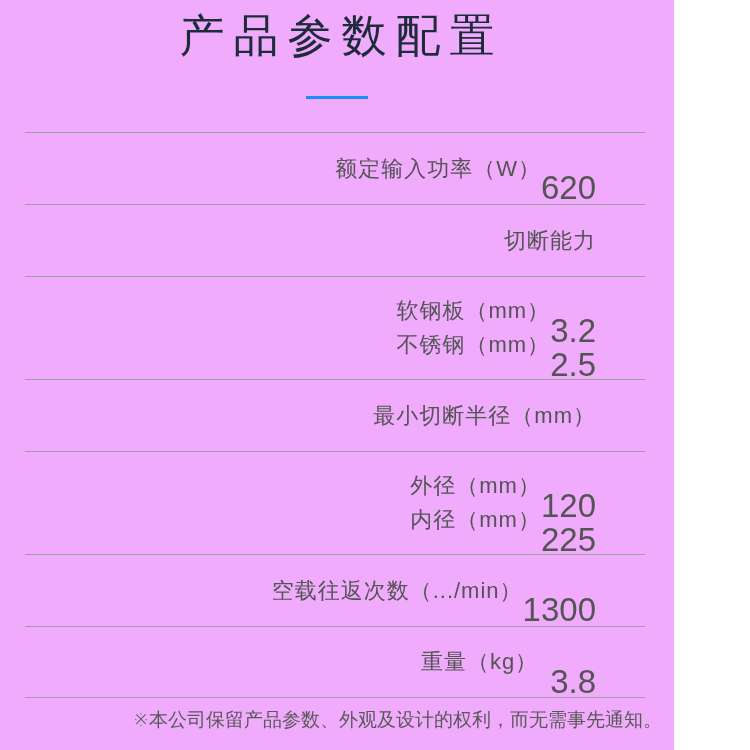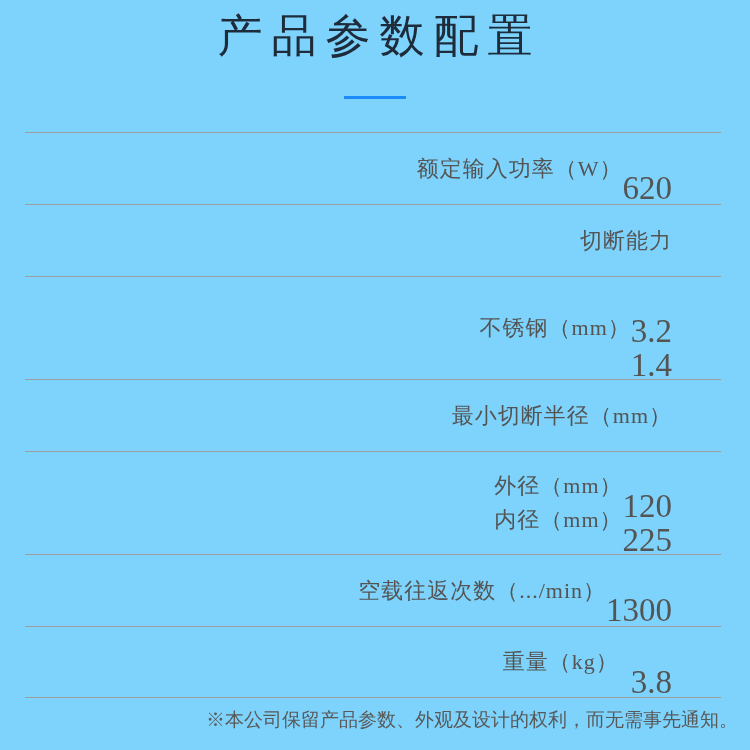--- a/index.html
+++ b/index.html
@@ -6,25 +6,24 @@
     --accent:#1e8bfa;
     --title:#1d2b3a;
     --text:#545454;
     --divider:#9e9e9e;
   }
   *{box-sizing:border-box;}
   html,body{margin:0;padding:0;background:#ffffff;}
   body{font-family:"Liberation Sans","DejaVu Sans",sans-serif;}
   .page{
     position:relative;
-    width:750px;
+    width:674px;
     height:750px;
-    background:#7dd3fc;
+    background:#f0abfc;
     overflow:hidden;
-    font-family:Liberation Serif, serif;
   }
   .title{
     margin:0;
     padding-top:13px;
     text-align:center;
     font-size:45px;
     line-height:46px;
     font-weight:300;
     color:var(--title);
     letter-spacing:9px;
@@ -95,25 +94,26 @@
     </div>
 
     <div class="spec-row single">
       <div class="labels">
         <div>切断能力</div>
       </div>
     </div>
 
     <div class="spec-row double">
       <div class="labels">
+        <div>软钢板（mm）</div>
         <div>不锈钢（mm）</div>
       </div>
       <div class="values">
         <div>3.2</div>
-        <div>1.4</div>
+        <div>2.5</div>
       </div>
     </div>
 
     <div class="spec-row single">
       <div class="labels">
         <div>最小切断半径（mm）</div>
       </div>
     </div>
 
     <div class="spec-row double">

